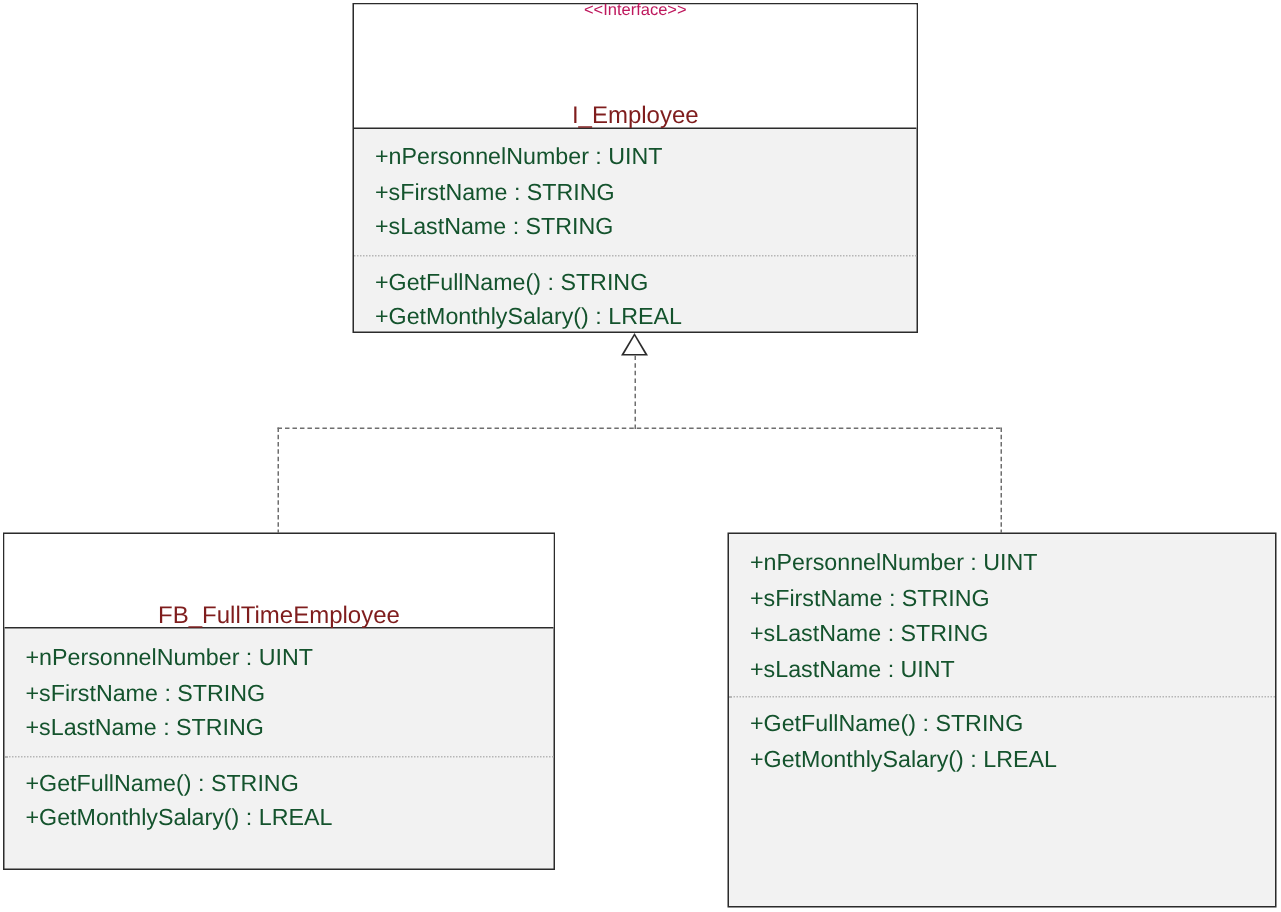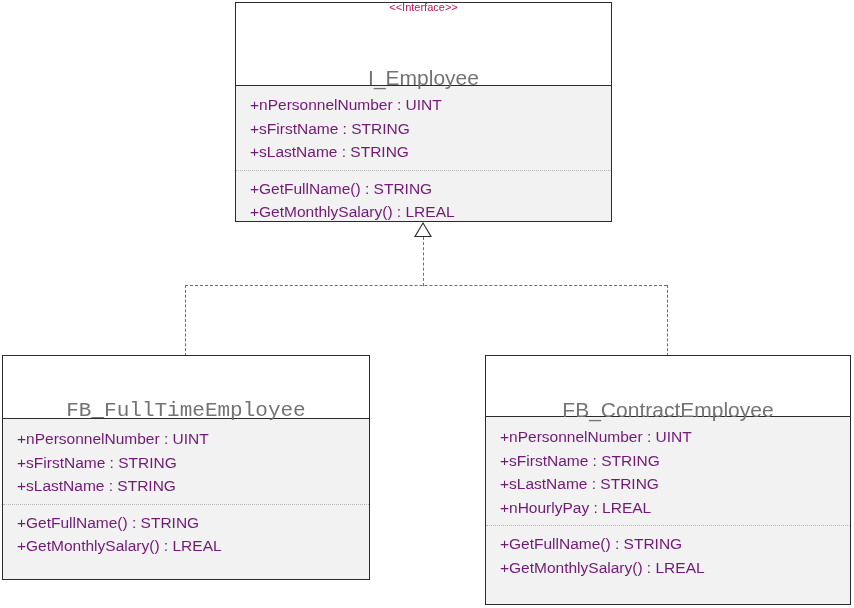--- a/index.html
+++ b/index.html
@@ -36,37 +36,37 @@
     align-items: center;
     justify-content: center;
   }
   .stereotype {
     font-size: 11px;
     line-height: 20px;
     color: #be185d;
     letter-spacing: 0px;
   }
   .class-name {
-    font-size: 21px;
+    font-size: 16px;
     line-height: 26px;
-    color: #737373;
+    color: #7f1d1d;
     margin-top: 48px;
   }
   .uml-section {
     box-sizing: border-box;
     padding: 6px 0 6px 14px;
   }
   .uml-section.methods {
     border-top: 1px dotted #b6b6b6;
   }
   .uml-member {
     font-size: 15.5px;
     line-height: 23.5px;
     white-space: nowrap;
-    color: #701a75;
+    color: #14532d;
   }
 
   
   .conn-v {
     position: absolute;
     border-left: 1.2px dashed #6e6e6e;
     width: 0;
   }
   .conn-h {
     position: absolute;
@@ -131,47 +131,44 @@
   <div class="conn-v" style="left:423px; top:237px; height:49px;"></div>
 
   <div class="conn-h" style="left:185px; top:285px; width:482px;"></div>
 
   <div class="conn-v" style="left:185px; top:285px; height:71px;"></div>
 
   <div class="conn-v" style="left:667px; top:285px; height:71px;"></div>
 
   <div class="uml-box" id="class-box-left" style="left:2px; top:355px; width:368px; height:225px;">
 
-    <div class="uml-header" style="height:63px;font-family:Liberation Mono, monospace;">
+    <div class="uml-header" style="height:63px;">
       <div class="class-name">FB_FullTimeEmployee</div>
     </div>
 
     <div class="uml-section attributes" style="padding-top:8px;">
       <div class="uml-member">+nPersonnelNumber : UINT</div>
       <div class="uml-member">+sFirstName : STRING</div>
       <div class="uml-member">+sLastName : STRING</div>
     </div>
 
     <div class="uml-section methods" style="padding-top:6px;">
       <div class="uml-member">+GetFullName() : STRING</div>
       <div class="uml-member">+GetMonthlySalary() : LREAL</div>
     </div>
   </div>
 
   <div class="uml-box" id="class-box-right" style="left:485px; top:355px; width:366px; height:250px;">
 
-    <div class="uml-header" style="height:61px;">
-      <div class="class-name">FB_ContractEmployee</div>
-    </div>
 
     <div class="uml-section attributes" style="padding-top:8px;">
       <div class="uml-member">+nPersonnelNumber : UINT</div>
       <div class="uml-member">+sFirstName : STRING</div>
       <div class="uml-member">+sLastName : STRING</div>
-      <div class="uml-member">+nHourlyPay : LREAL</div>
+      <div class="uml-member">+sLastName : UINT</div>
     </div>
 
     <div class="uml-section methods" style="padding-top:6px;">
       <div class="uml-member">+GetFullName() : STRING</div>
       <div class="uml-member">+GetMonthlySalary() : LREAL</div>
     </div>
   </div>
 
 </div>
 

